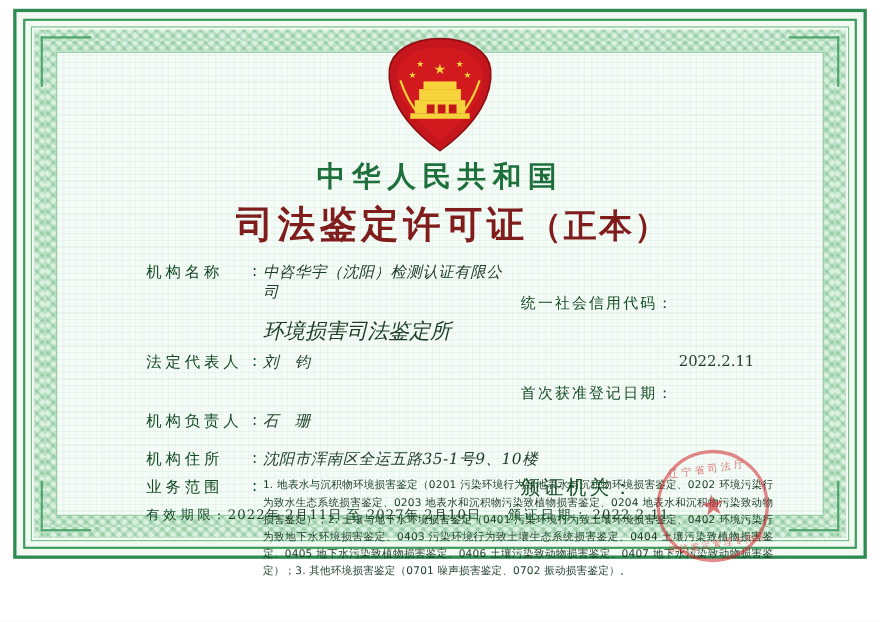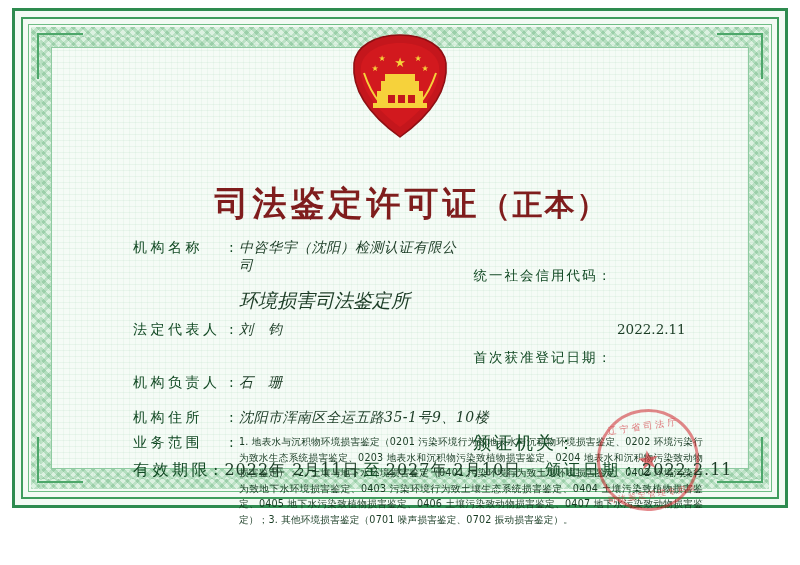--- a/index.html
+++ b/index.html
@@ -231,21 +231,21 @@
   }
   
   .validity {
     position: absolute;
     left: 118px;
     top: 449px;
     width: 580px;
     display: flex;
     align-items: baseline;
     font-family: "DejaVu Serif", serif;
-    font-size: 16px;
+    font-size: 12px;
     color: #124a24;
     letter-spacing: 2px;
     white-space: nowrap;
   }
   .validity .lbl { letter-spacing: 3.5px; }
   .validity .dt  { color: #1b3c25; letter-spacing: 1px; padding: 0 2px; }
   .validity .sep { padding: 0 2px; }
   .validity .issue-date-lbl { padding-left: 22px; letter-spacing: 3px; }
 
   
@@ -337,20 +337,21 @@
         <text x="38" y="28" font-size="8" fill="#f6d23b" text-anchor="middle" font-family="DejaVu Sans, sans-serif">★</text>
         <text x="74" y="28" font-size="8" fill="#f6d23b" text-anchor="middle" font-family="DejaVu Sans, sans-serif">★</text>
         <text x="31" y="38" font-size="8" fill="#f6d23b" text-anchor="middle" font-family="DejaVu Sans, sans-serif">★</text>
         <text x="81" y="38" font-size="8" fill="#f6d23b" text-anchor="middle" font-family="DejaVu Sans, sans-serif">★</text>
 
         <path d="M20 40 q 6 18 16 30" stroke="#f6d23b" stroke-width="2" fill="none"></path>
         <path d="M92 40 q -6 18 -16 30" stroke="#f6d23b" stroke-width="2" fill="none"></path>
       </svg>
     </div>
 
+    <div class="title-1">中华人民共和国</div>
     <div class="title-2">
       <span>司法鉴定许可证</span><span class="paren">（正本）</span>
     </div>
 
     <div class="fields">
 
       <div class="row">
         <div class="label">机构名称</div>
         <div class="colon">:</div>
         <div class="value handwrite">中咨华宇（沈阳）检测认证有限公司</div>

